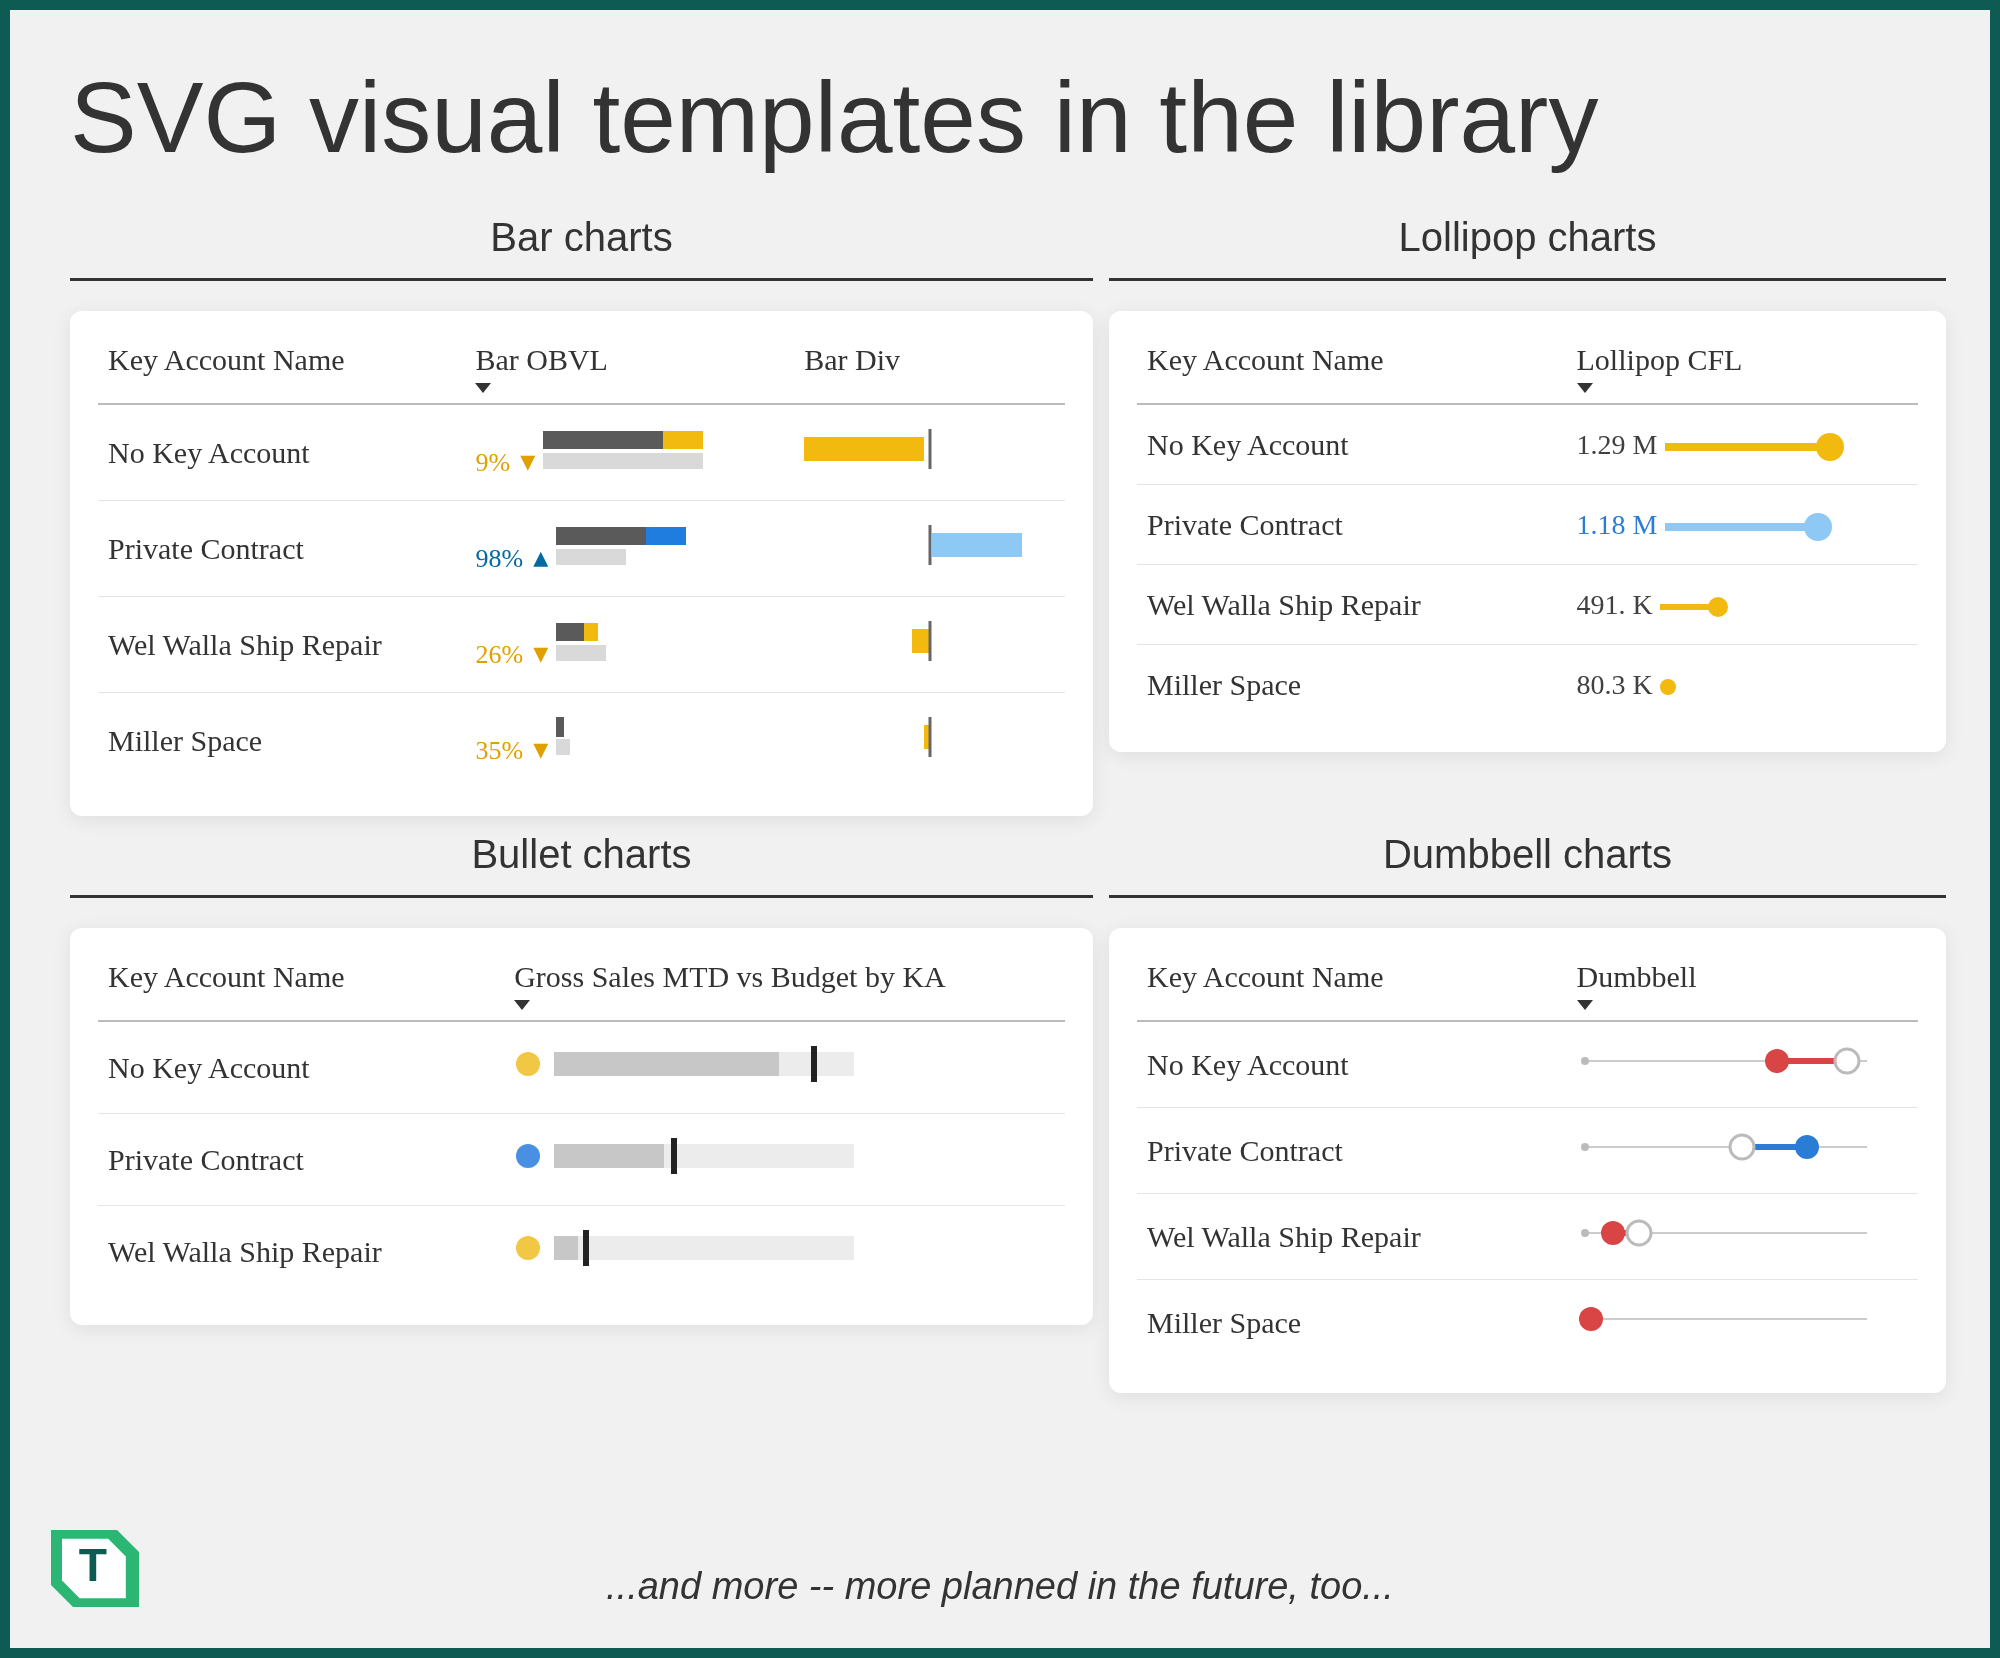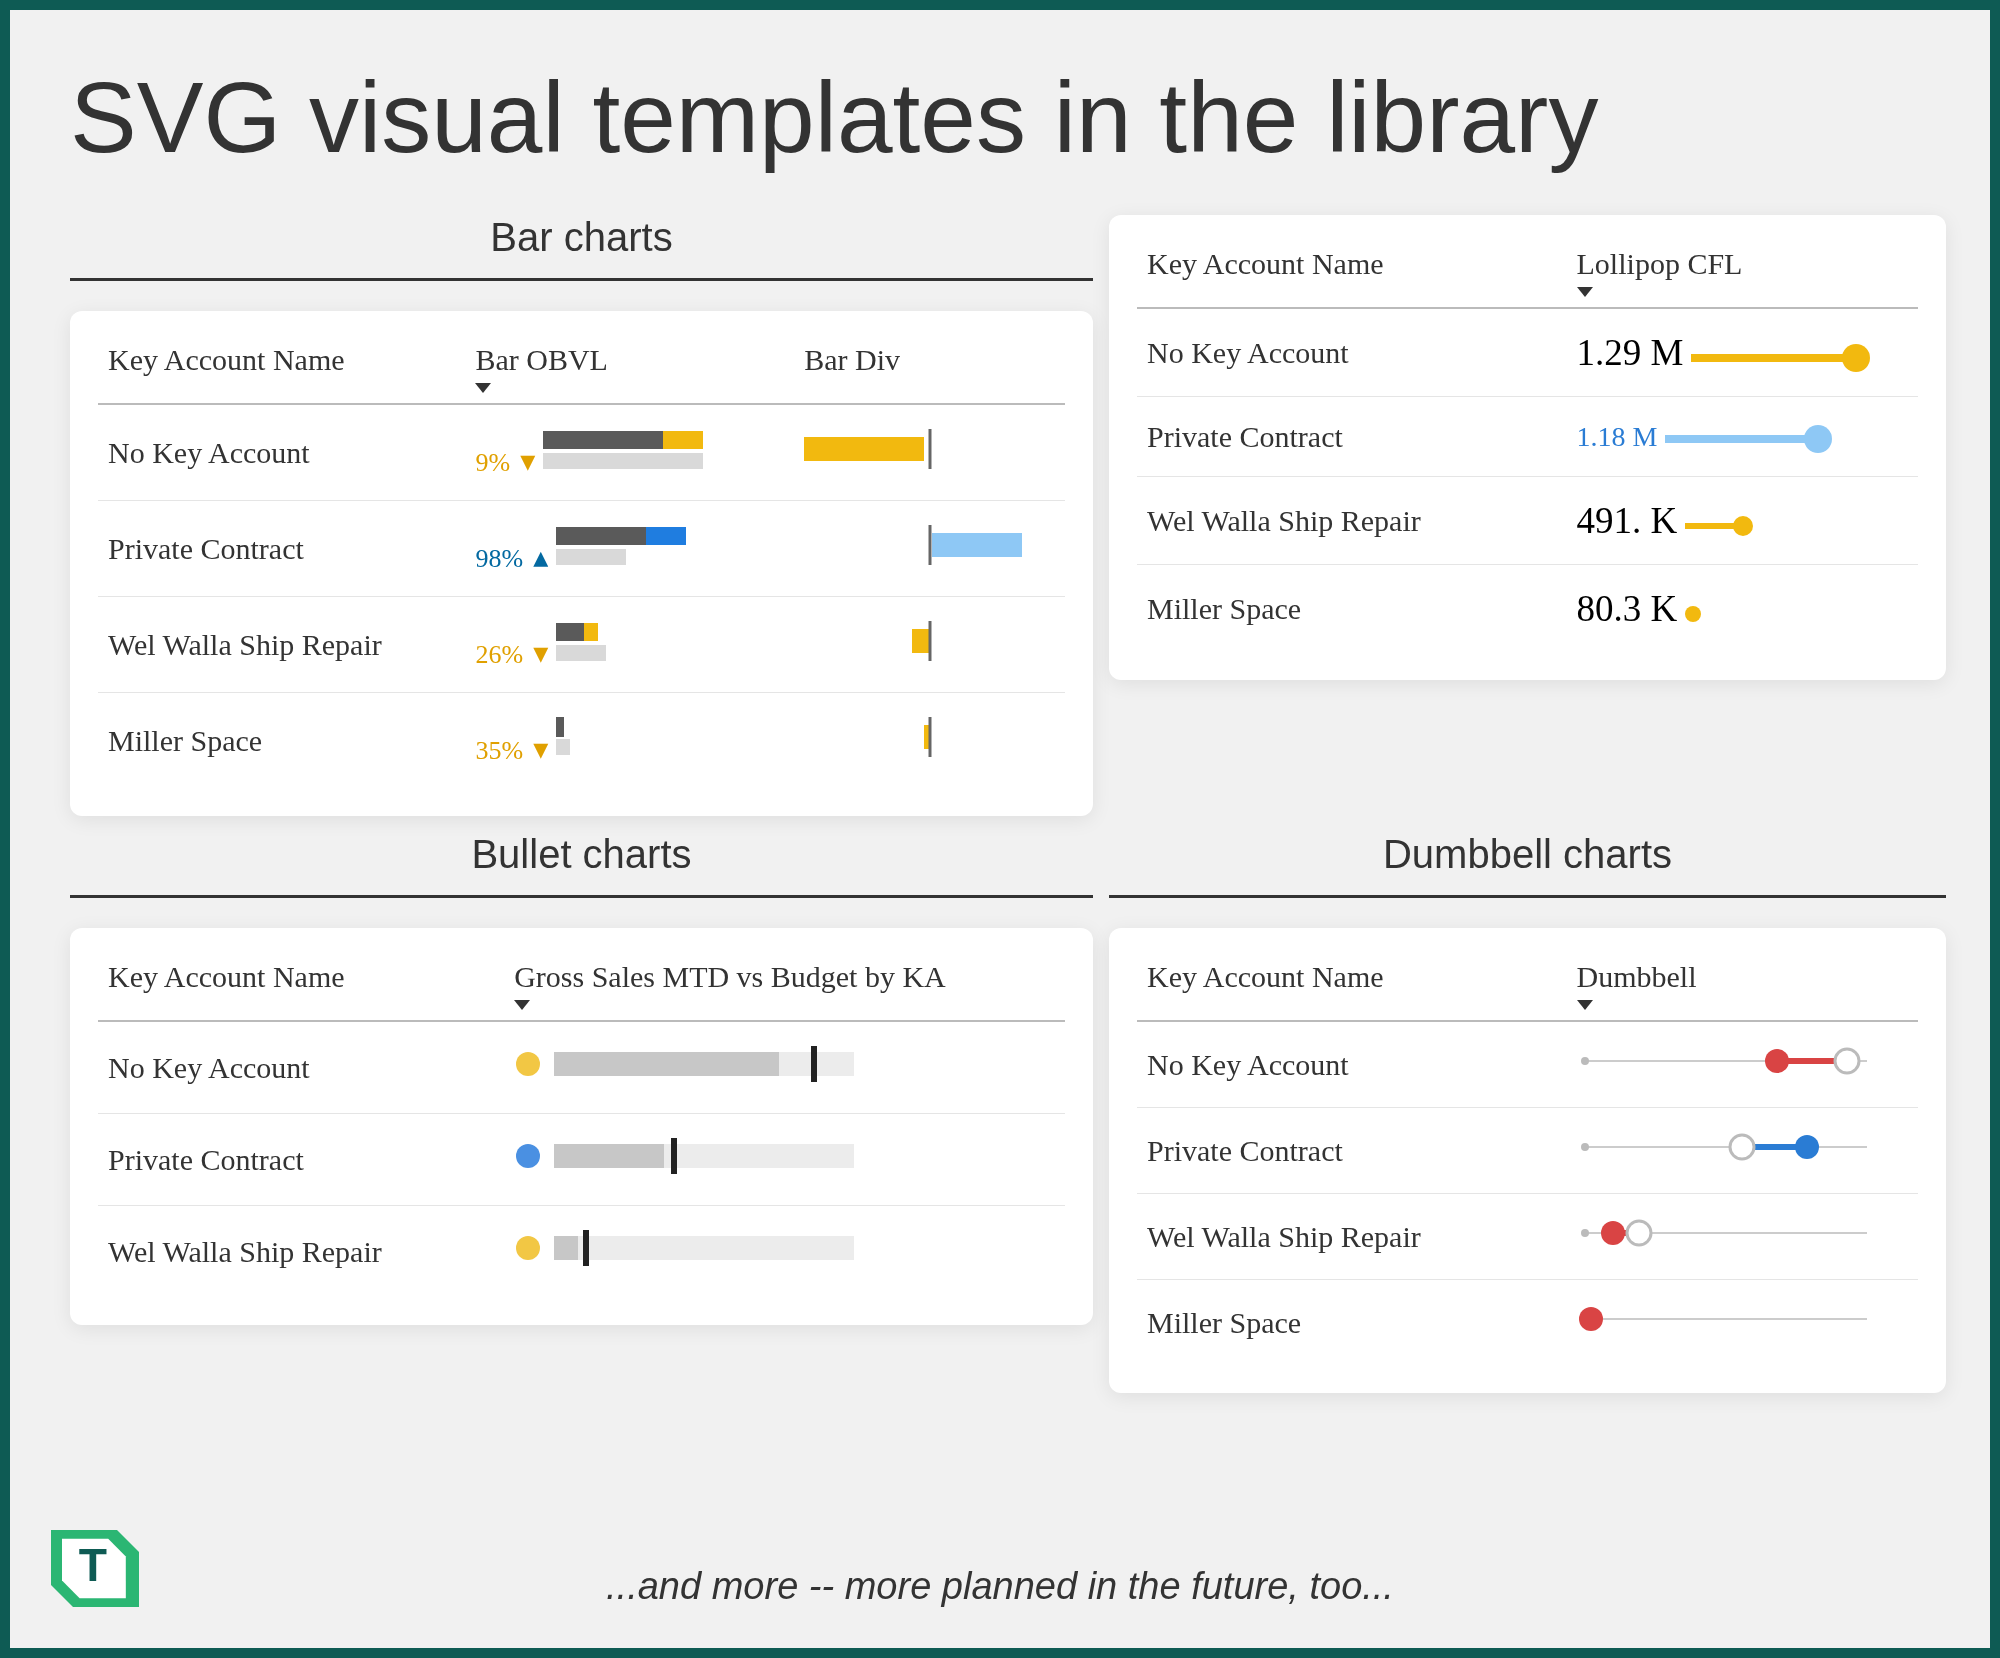--- a/index.html
+++ b/index.html
@@ -68,21 +68,21 @@
     width:0;height:0;
     border-left:8px solid transparent;
     border-right:8px solid transparent;
     border-top:10px solid #333;
     display:block;
     margin-top:6px;
   }
   .pct-label{font-size:26px; font-weight:400; margin-right:10px;}
   .pct-amber{color:#e0a000;}
   .pct-blue{color:#0369a1;}
-  .val-amber{color:#000000; font-size:37px;text-align:center;}
+  .val-amber{color:#404040; font-size:28px;text-align:center;}
   .val-blue{color:#2a7cd4; font-size:28px;}
   svg{overflow:visible;}
   .footer-text{
     position:absolute;
     bottom:40px;
     width:100%;
     text-align:center;
     font-style:italic;
     font-size:38px;
     color:#333;
@@ -186,20 +186,21 @@
                   <line x1="126" y1="0" x2="126" y2="40" stroke="#666" stroke-width="3"></line>
                 </svg>
               </td>
             </tr>
           </tbody>
         </table>
       </div>
     </div>
 
     <div>
+      <div class="section-title">Lollipop charts</div>
       <div class="card">
         <table class="tbl">
           <thead>
             <tr>
               <th style="width:55%">Key Account Name</th>
               <th style="width:45%">
                 <span>Lollipop CFL</span>
                 <span class="sort-caret"></span>
               </th>
             </tr>

